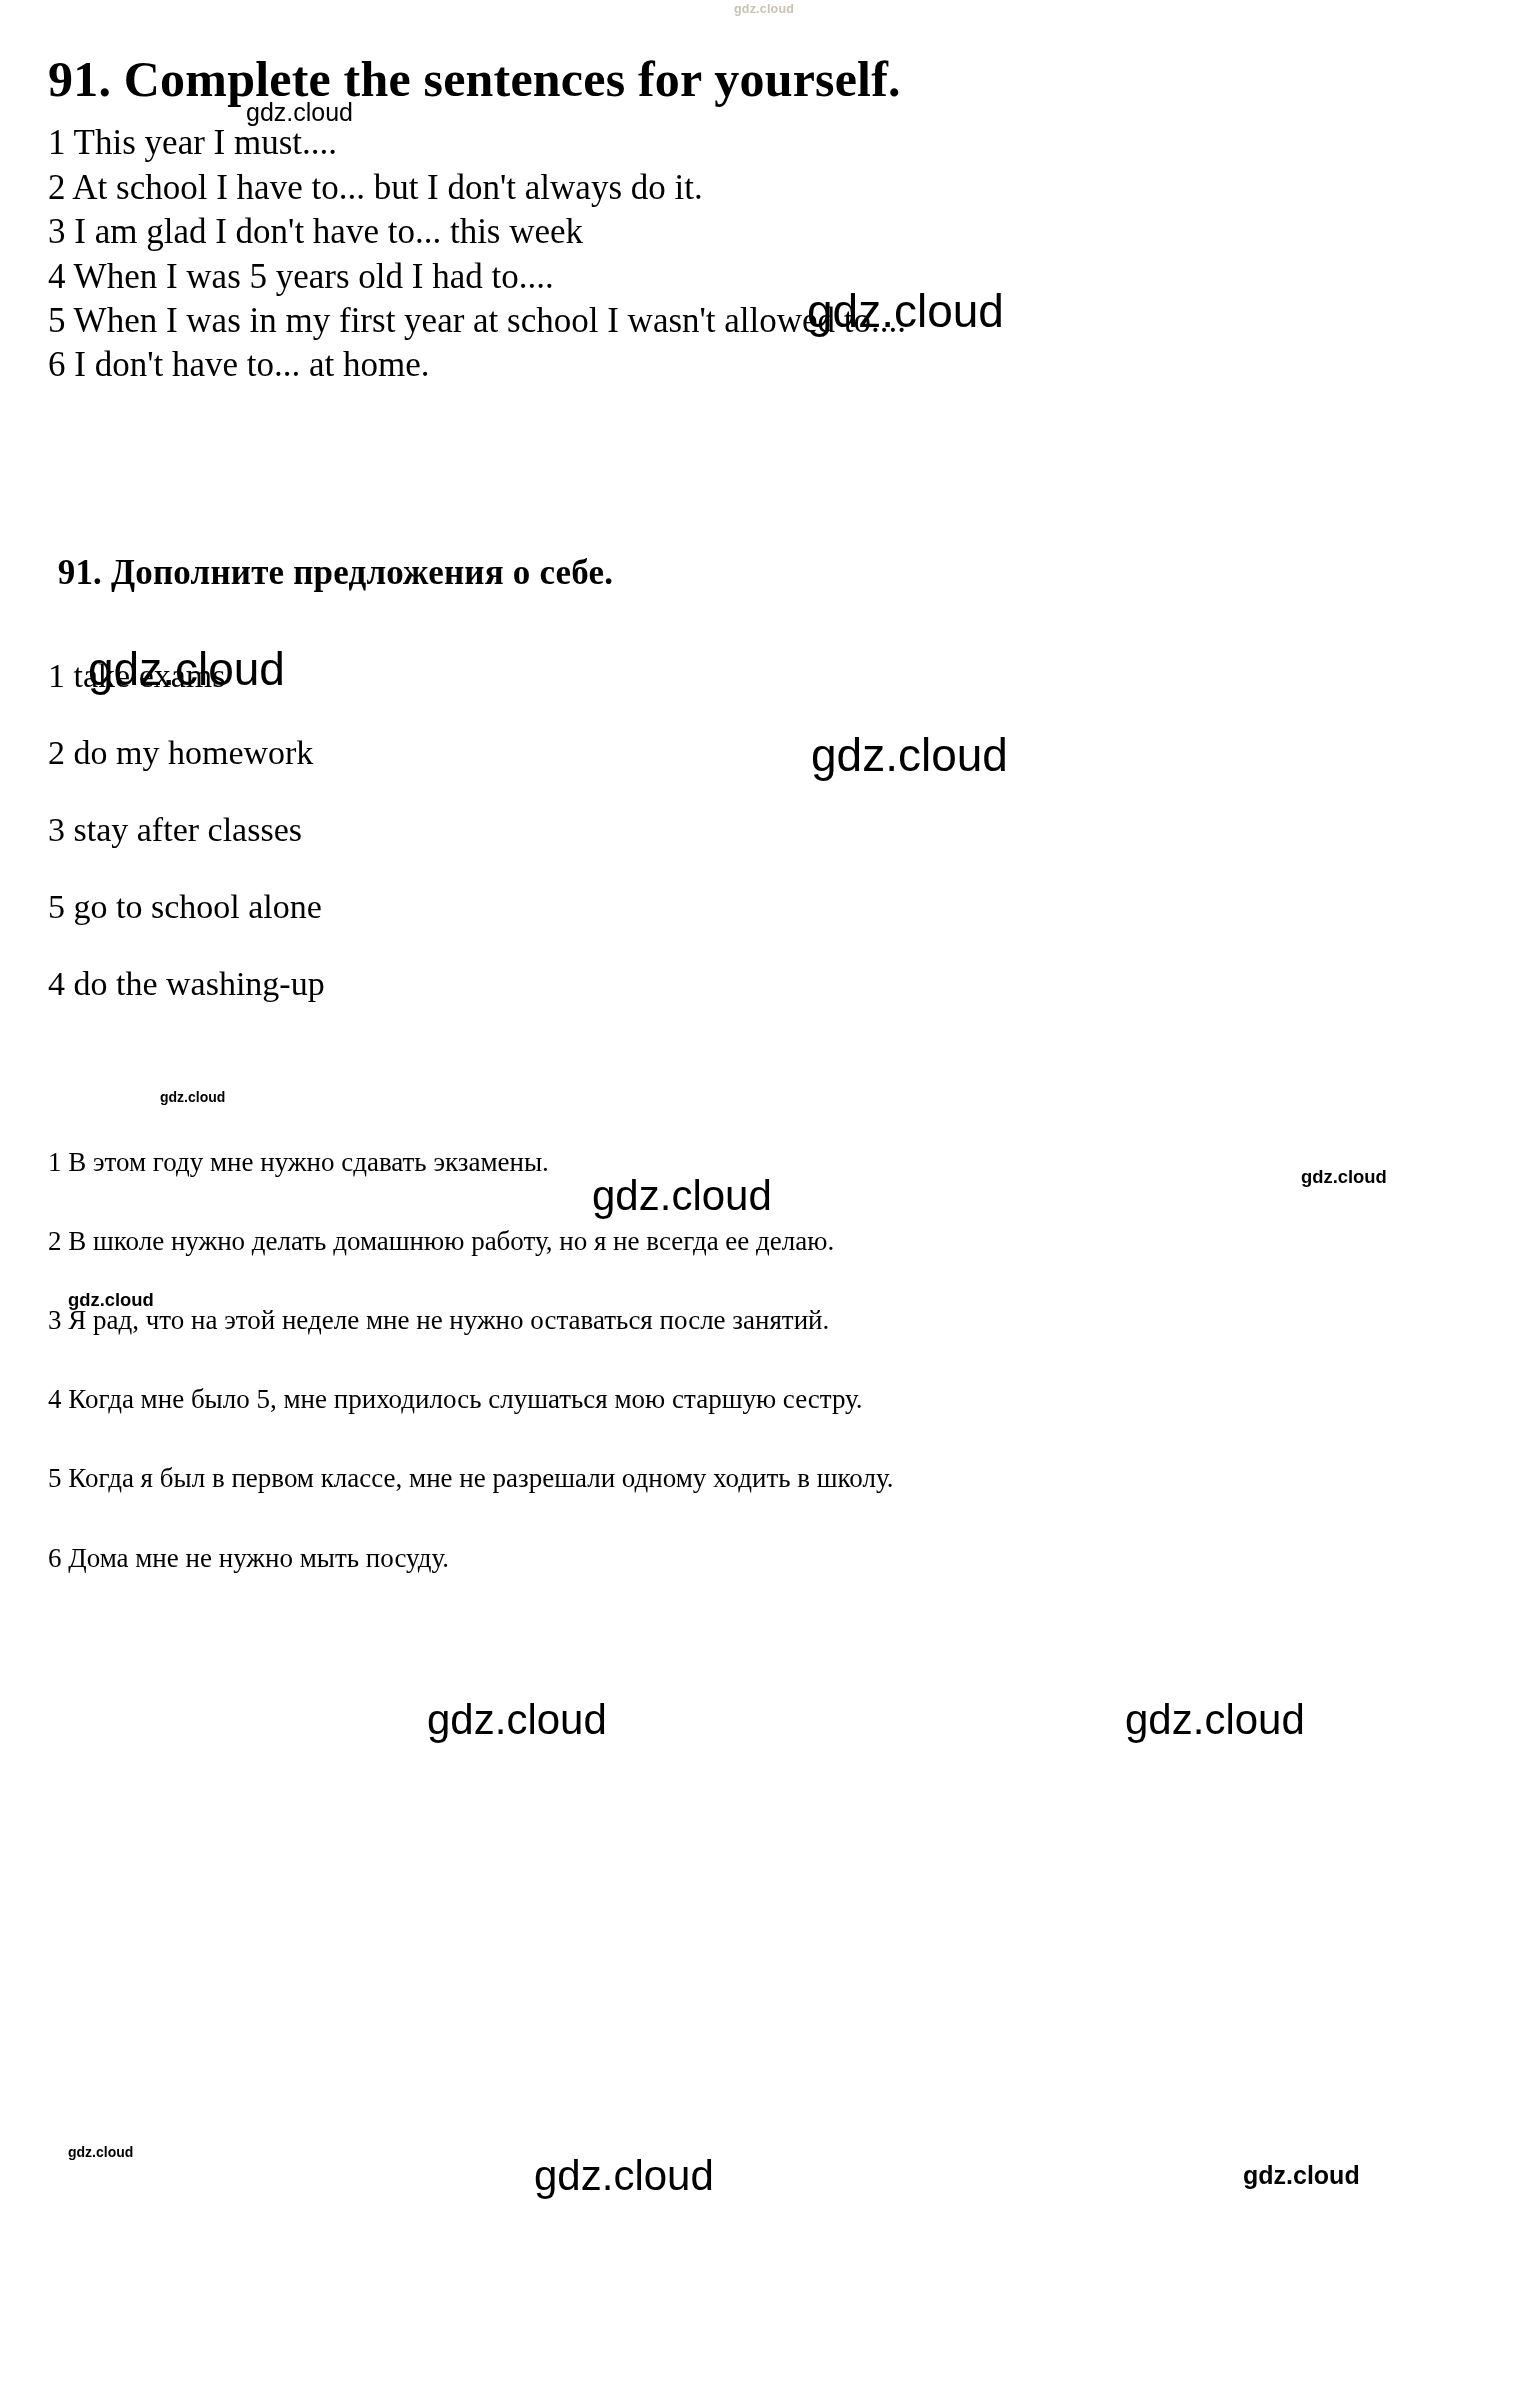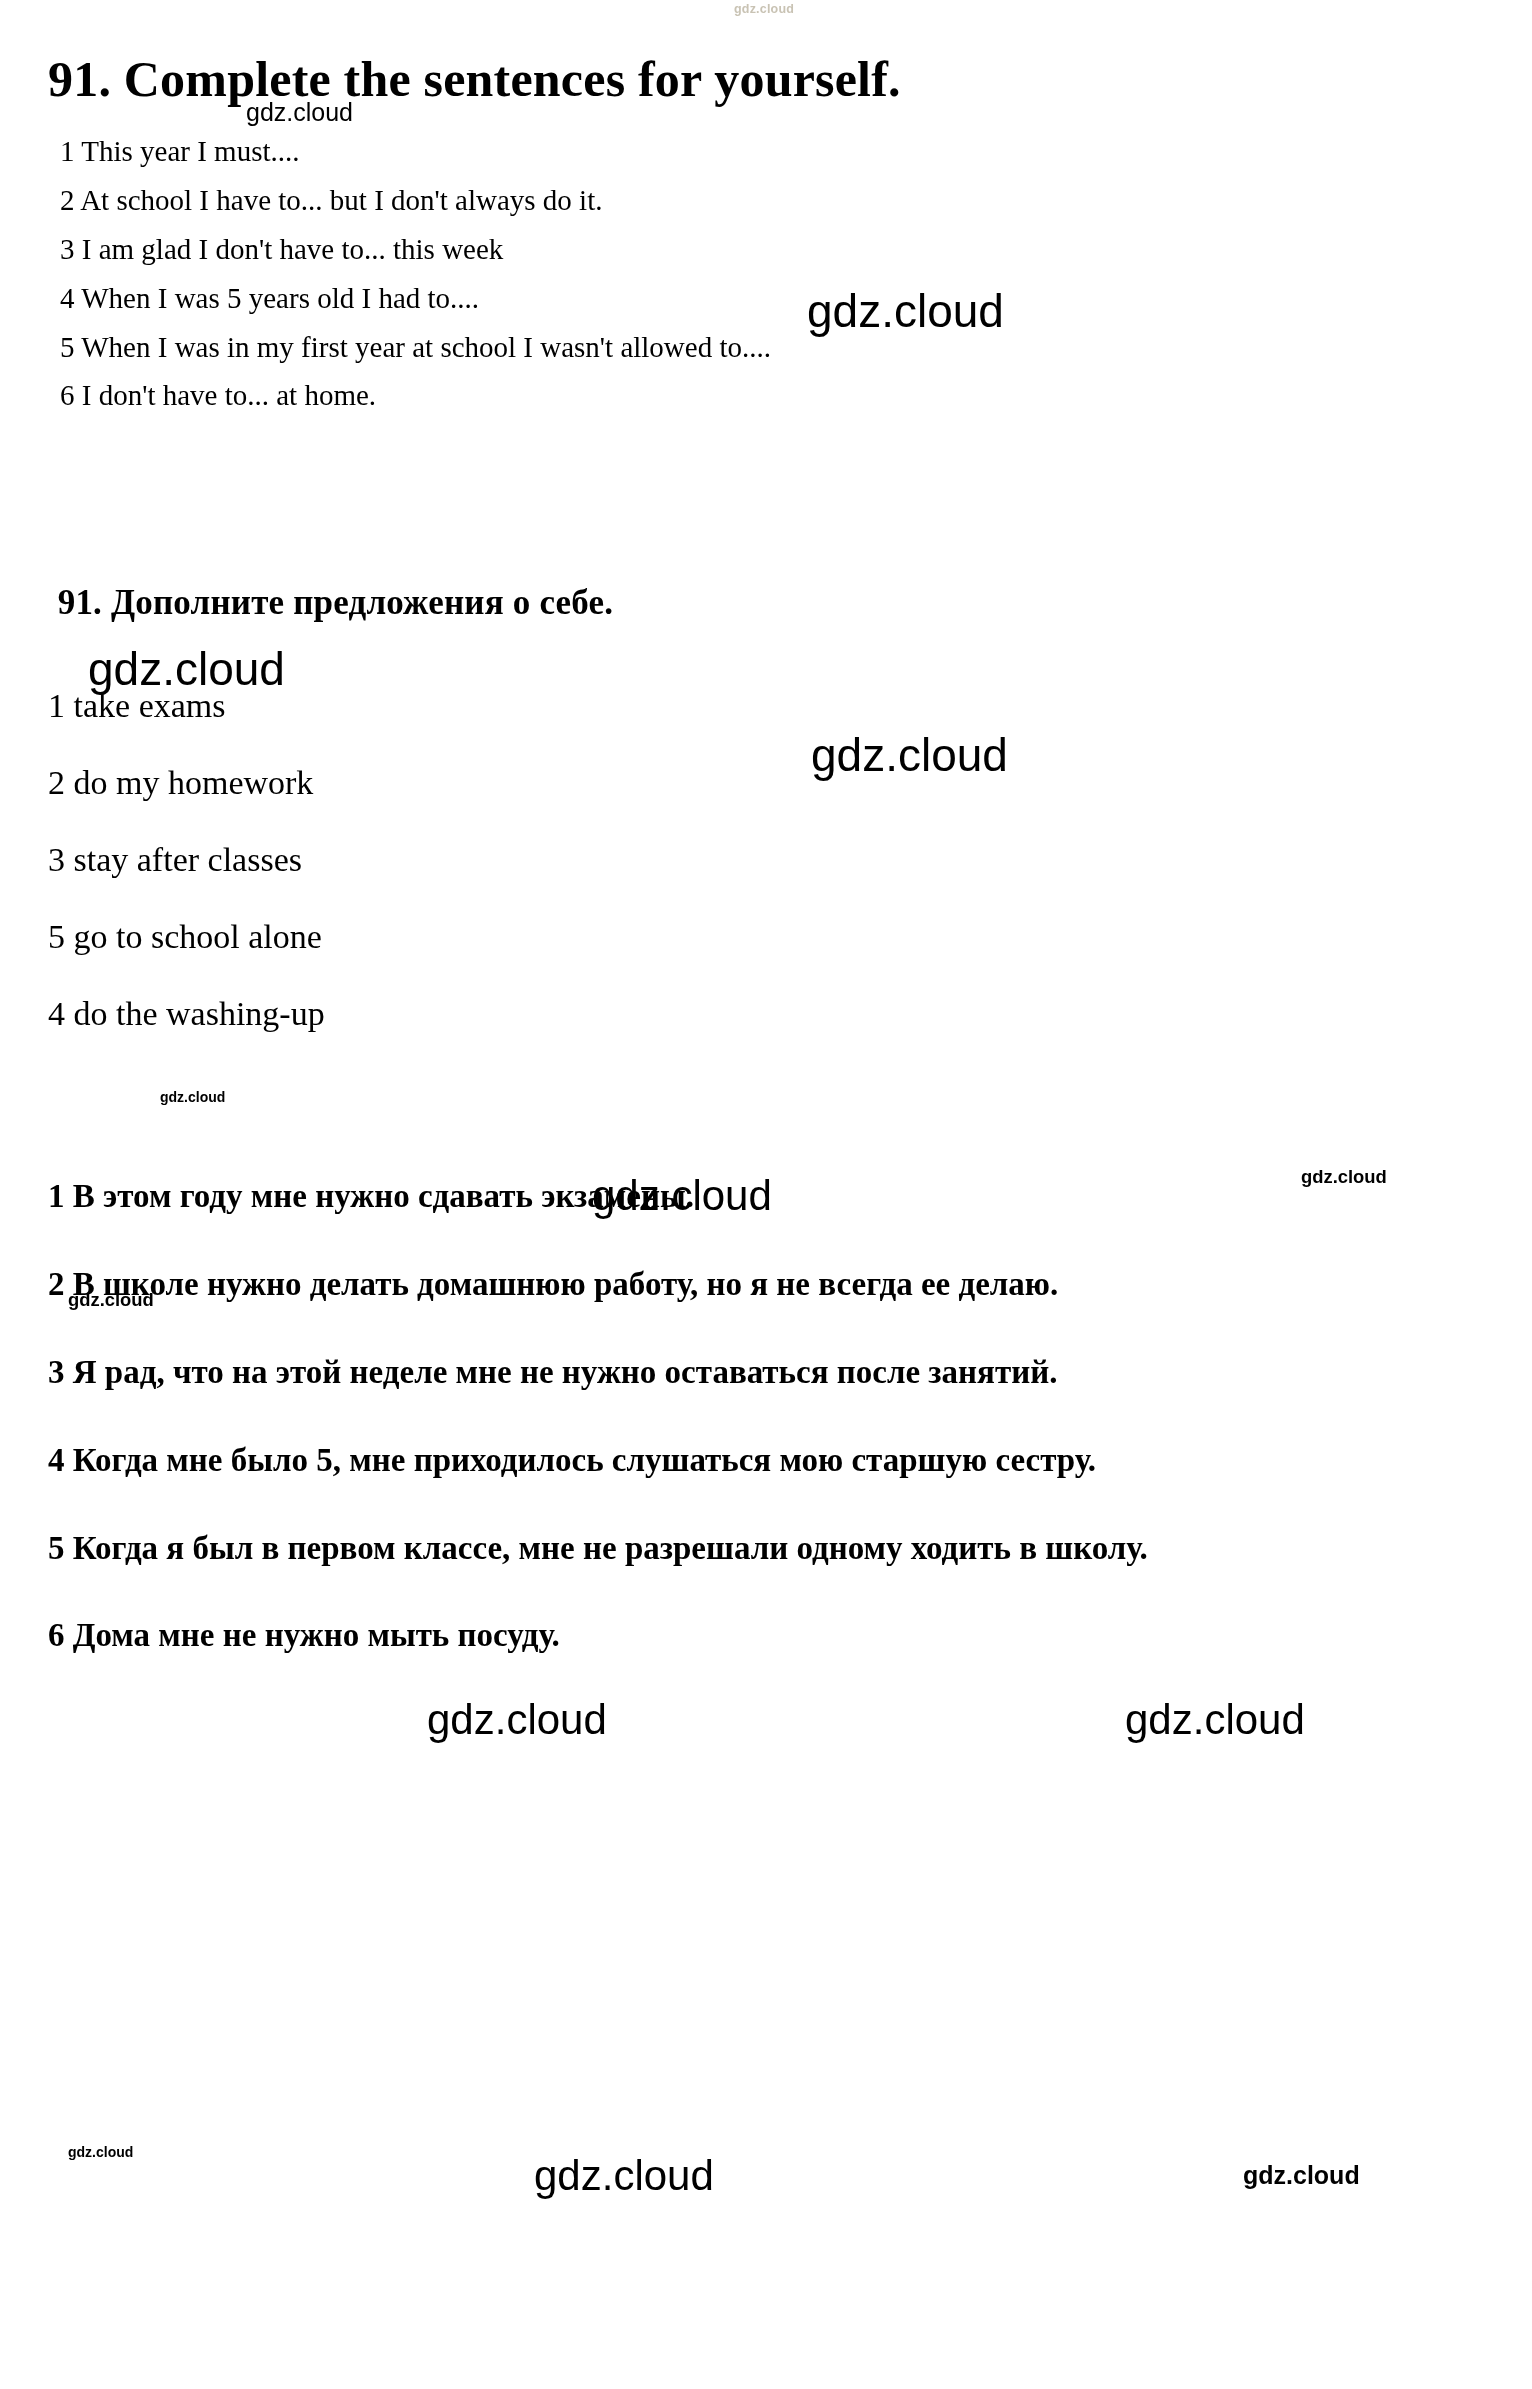--- a/index.html
+++ b/index.html
@@ -48,23 +48,23 @@
     padding-top: 50px;
     letter-spacing: 0.2px;
   }
 
   .eng-list {
     margin: 0;
     padding: 0;
     list-style: none;
   }
   .eng-list li {
-    font-size: 29px;
+    font-size: 35px;
     line-height: 1.27;
-    margin: 12px;
+    margin: 0;
     padding: 0;
     white-space: nowrap;
   }
   .eng-list li:first-child { padding-top: 13.3px; }
 
   h2.task-title-ru {
     font-family: "Liberation Serif", serif;
     font-weight: bold;
     font-size: 35px;
     margin: 8px;
@@ -85,25 +85,24 @@
     white-space: nowrap;
   }
   .ans-list li:first-child { padding-top: 58px; }
 
   .ru-list {
     margin: 0;
     padding: 0;
     list-style: none;
   }
   .ru-list li {
-    font-size: 33px;
+    font-size: 27px;
     line-height: 1.45;
     padding-top: 40px;
     max-width: 1418px;
-    font-weight: bold;
   }
   .ru-list li:first-child { padding-top: 142px; }
 
   
   .wm {
     position: absolute;
     font-family: "Liberation Sans", sans-serif;
     color: #000000;
     pointer-events: none;
     white-space: nowrap;

